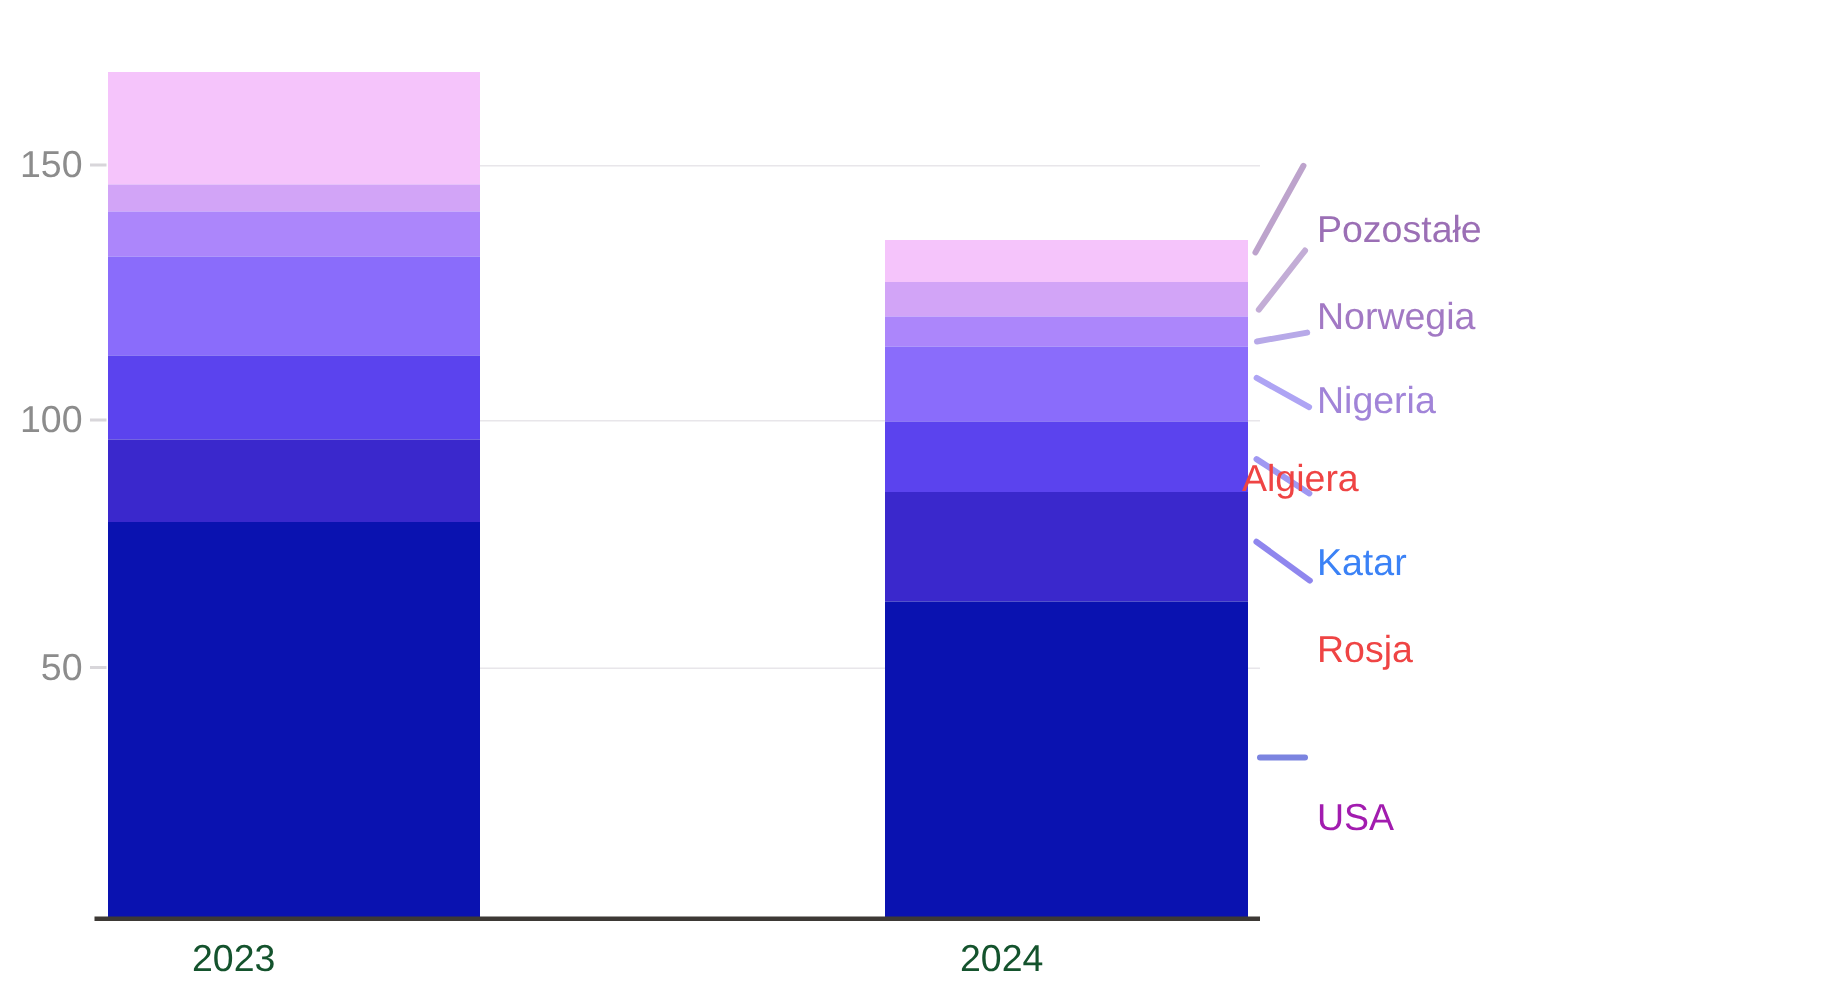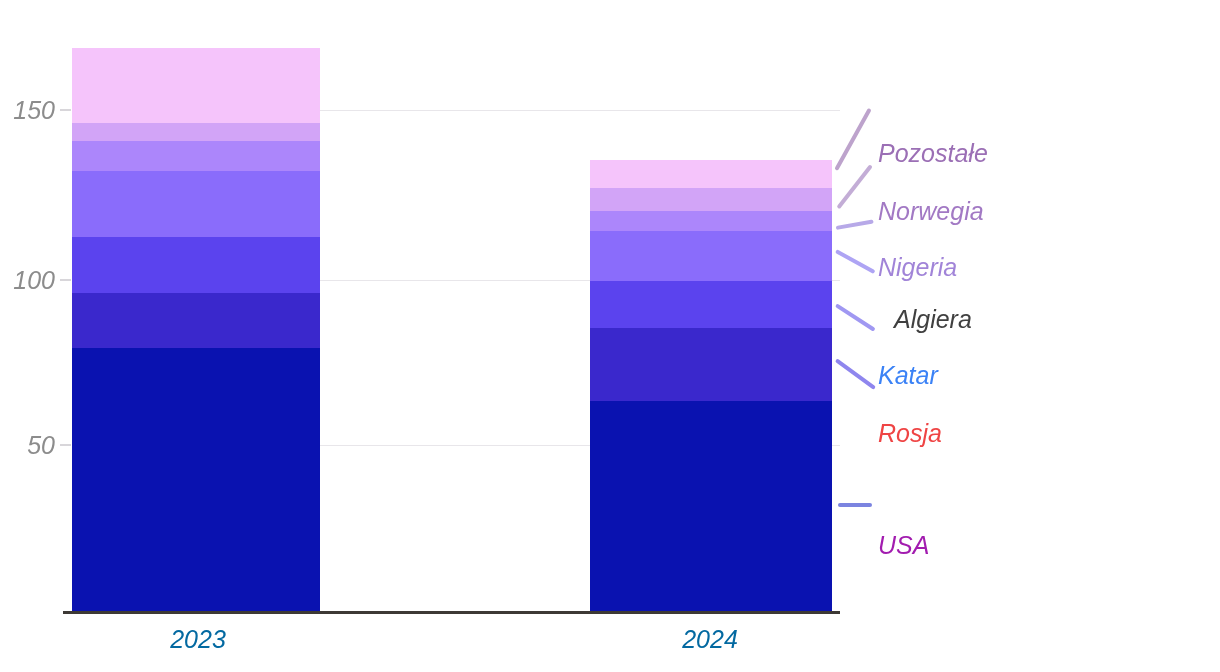--- a/index.html
+++ b/index.html
@@ -1,31 +1,31 @@
 <!DOCTYPE html>
 <html><head>
 <meta charset="utf-8">
 <style>
   html,body{margin:0;padding:0;}
   body{
     width:1220px;height:672px;background:#ffffff;
     font-family:"Liberation Sans","DejaVu Sans",sans-serif;
     overflow:hidden;position:relative;
   }
-  #chart-root{position:absolute;left:0;top:0;width:1220px;height:672px;font-style:italic;}
+  #chart-root{position:absolute;left:0;top:0;width:1220px;height:672px;}
   .gridline{position:absolute;height:1px;background:#e8e6ea;}
   .tick-label{
     position:absolute;color:#8c8c8c;font-size:25px;
     text-align:right;white-space:nowrap;line-height:1;
   }
   .tick-dash{position:absolute;height:2px;width:11px;background:#d8d6da;}
   .axis-line{position:absolute;background:#3d3935;height:3px;}
   .cat-label{
-    position:absolute;color:#0369a1;font-size:25px;
-    text-align:center;white-space:nowrap;line-height:1;
+    position:absolute;color:#14532d;font-size:25px;
+    white-space:nowrap;line-height:1;
   }
   .bar{position:absolute;}
   .seg{position:absolute;left:0;width:100%;}
   .series-label{
     position:absolute;font-size:25px;white-space:nowrap;line-height:1;margin-top:40px;
   }
   .leader{position:absolute;transform-origin:0 50%;height:4px;border-radius:2px;}
 </style>
 </head>
 <body>
@@ -79,18 +79,18 @@
 
   <div class="leader" style="left:836px;top:303px;width:46px;background:#a098f2;transform:rotate(33deg);"></div>
 
   <div class="leader" style="left:836px;top:358px;width:48px;background:#8f86ee;transform:rotate(36deg);"></div>
 
   <div class="leader" style="left:838px;top:503px;width:34px;background:#7b84e0;"></div>
 
   <div class="series-label" style="left:878px;top:101px;color:#9b6fb5;">Pozostałe</div>
   <div class="series-label" style="left:878px;top:159px;color:#a279c4;">Norwegia</div>
   <div class="series-label" style="left:878px;top:215px;color:#a184d8;">Nigeria</div>
-  <div class="series-label" style="left:894px;top:267px;color:#404040;">Algiera</div>
+  <div class="series-label" style="left:828px;top:267px;color:#ef4444;">Algiera</div>
   <div class="series-label" style="left:878px;top:323px;color:#3b82f6;">Katar</div>
   <div class="series-label" style="left:878px;top:381px;color:#ef4444;">Rosja</div>
   <div class="series-label" style="left:878px;top:493px;color:#a21caf;">USA</div>
 
 </div>
 
 </body></html>

